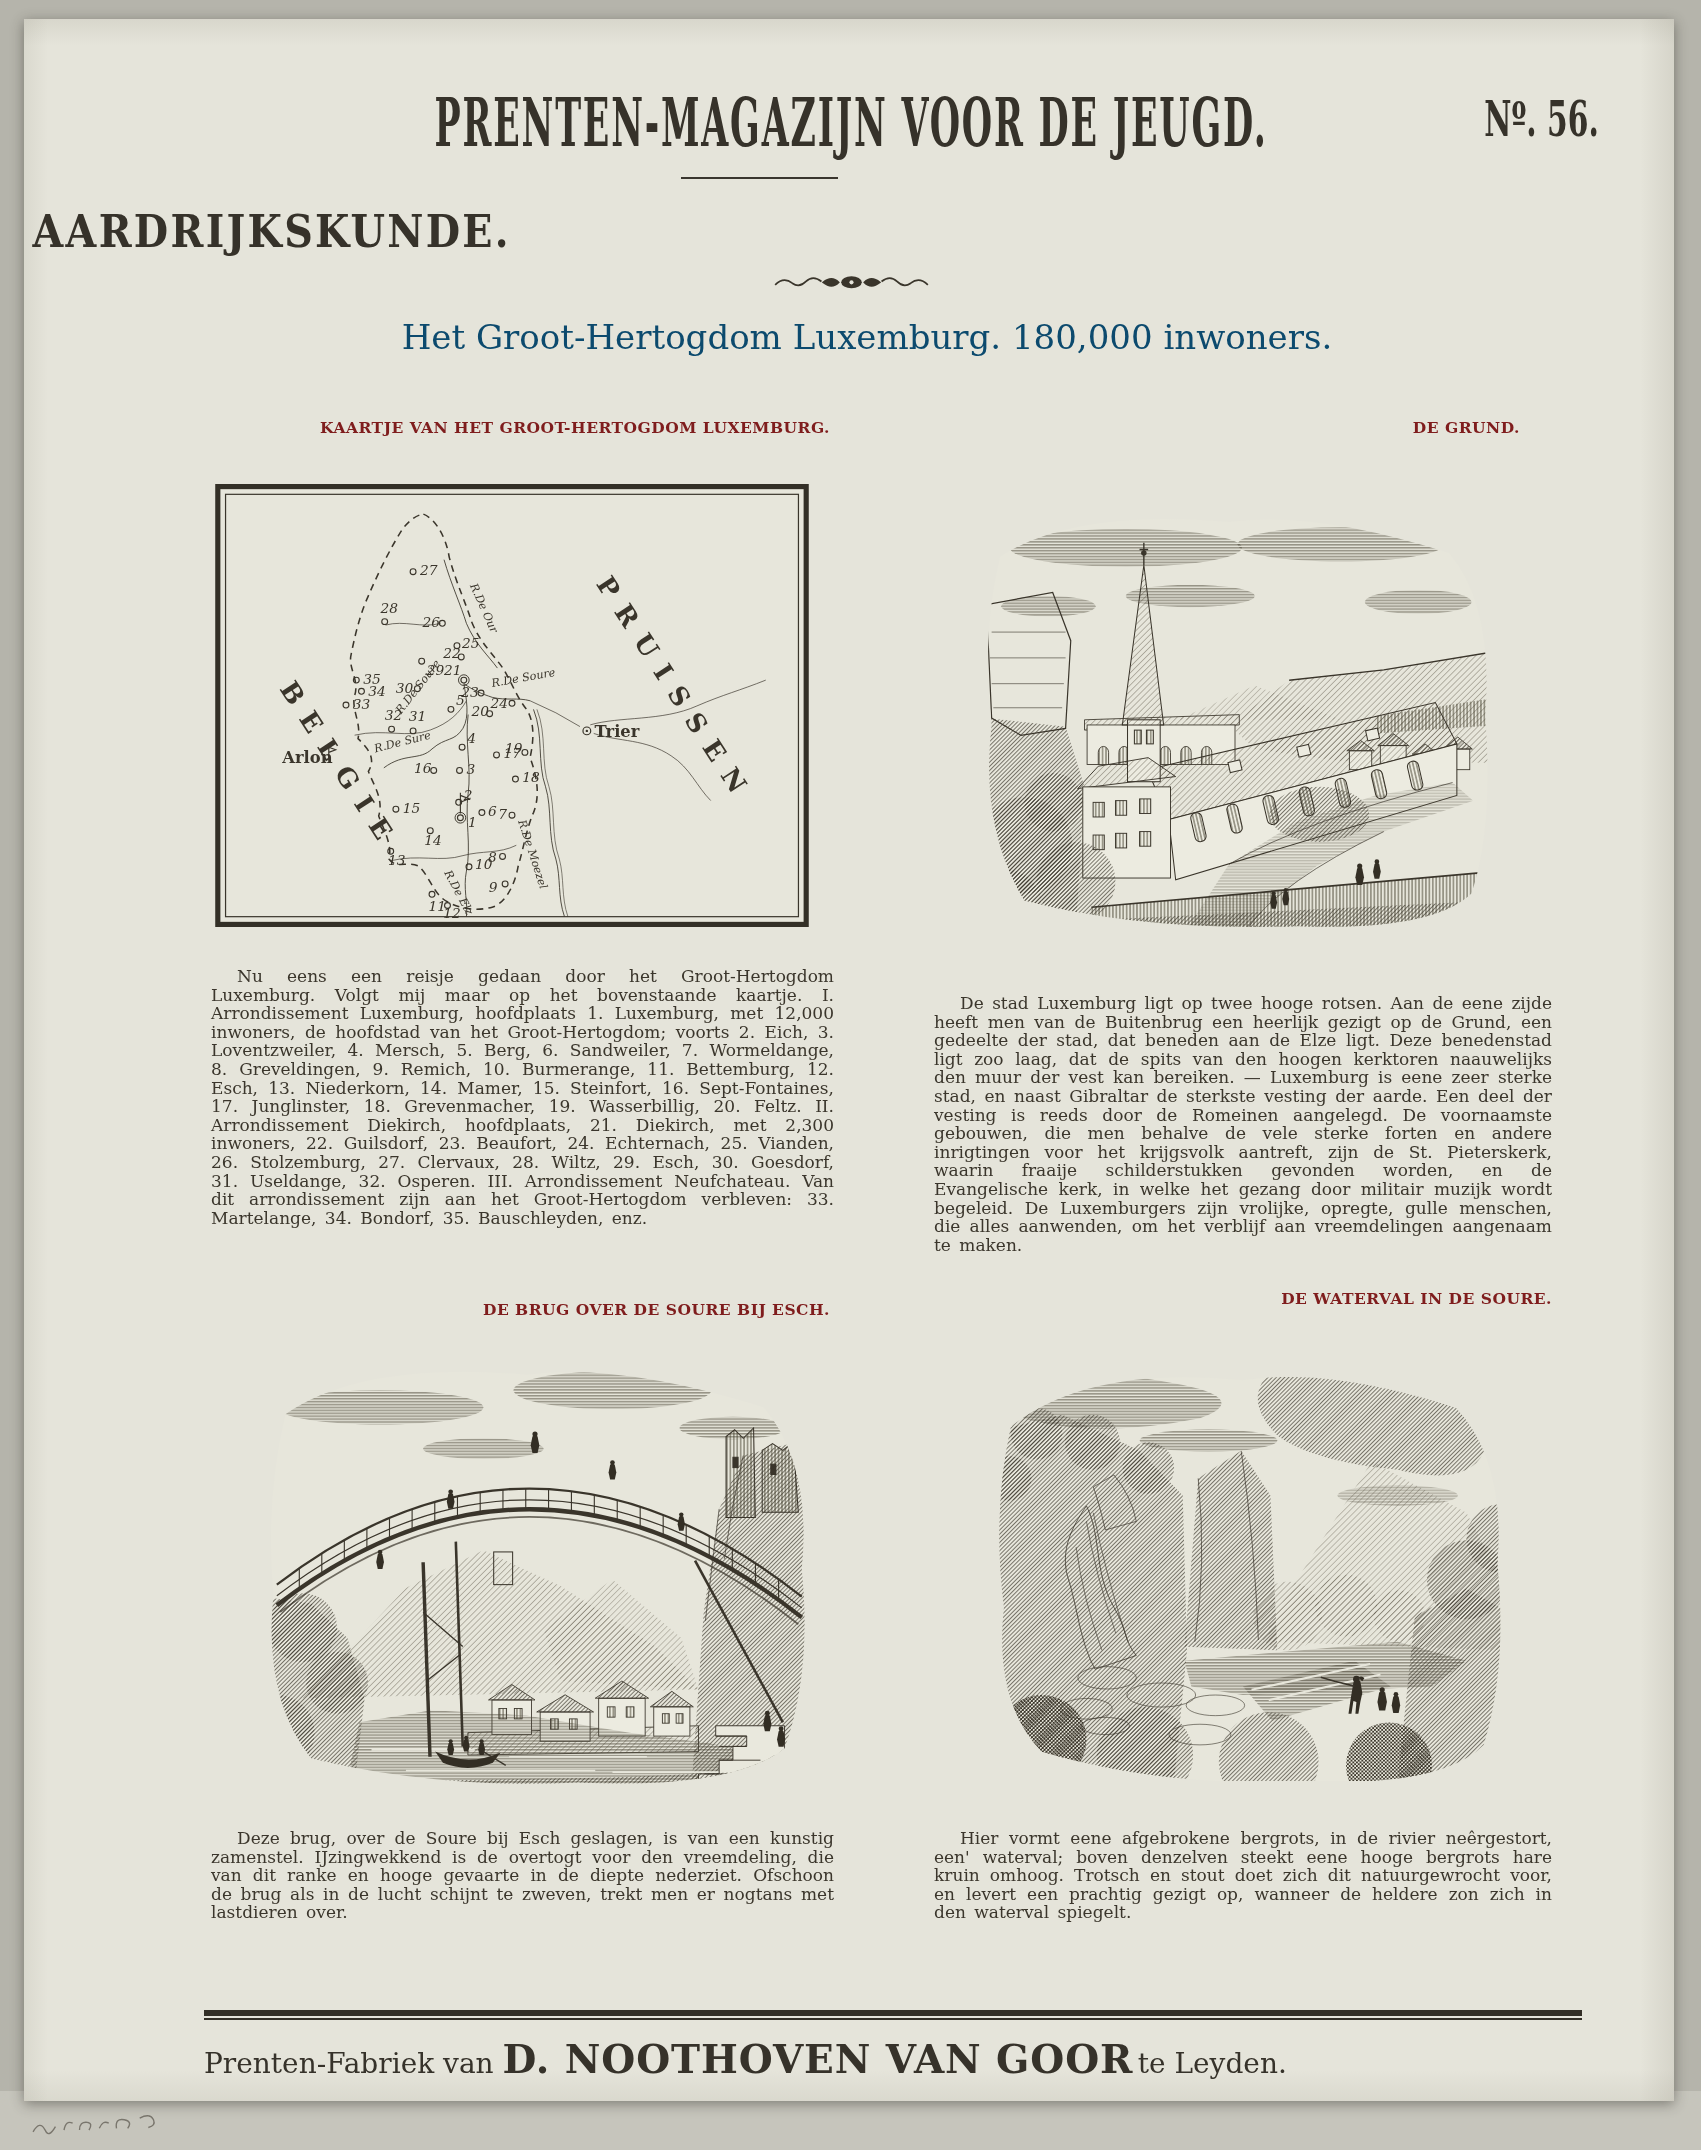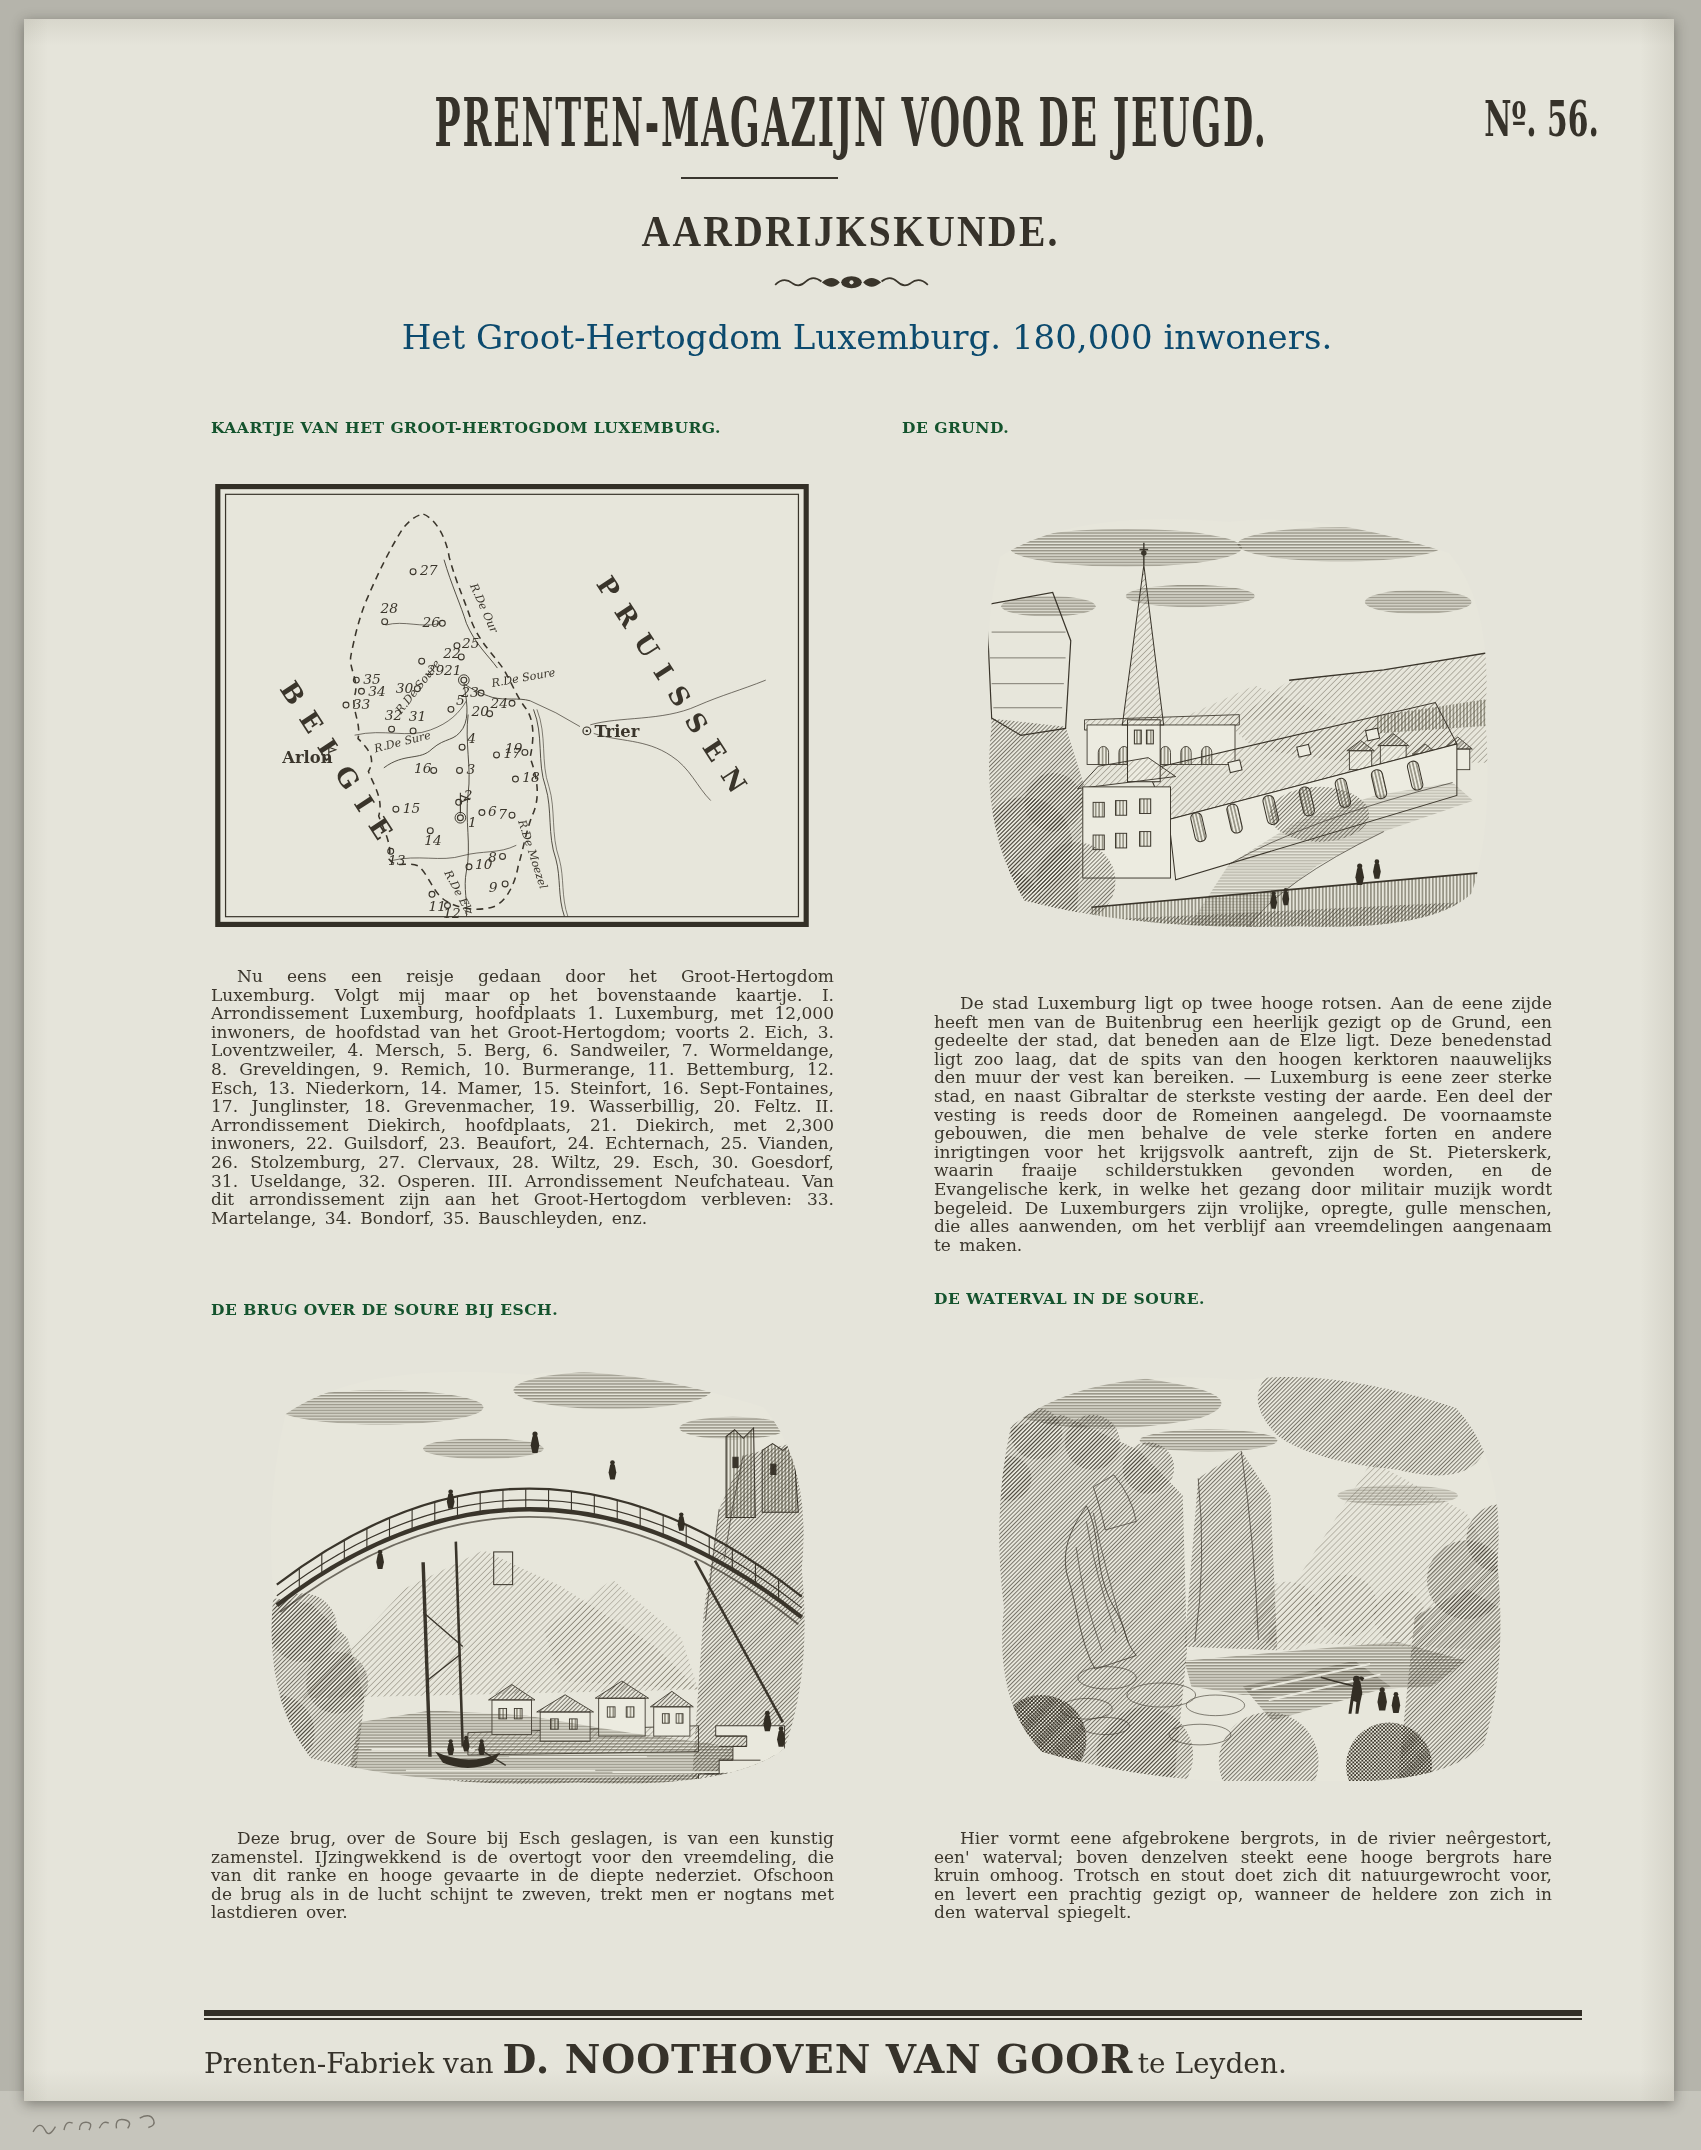--- a/index.html
+++ b/index.html
@@ -15,26 +15,26 @@
       linear-gradient(0deg, rgba(120,115,100,.10) 0, rgba(120,115,100,0) 31px),
       linear-gradient(180deg, rgba(120,115,100,.12) 0, rgba(120,115,100,0) 26px);}
   .abs{position:absolute;}
   .masthead{left:0;top:83px;width:100%;text-align:center;white-space:nowrap;}
   .masthead .stretch{display:inline-block;transform:scaleX(.52);transform-origin:center;
     font-weight:bold;font-size:67px;letter-spacing:3.4px;color:#36322a;}
   .issue{right:103px;top:91px;font-weight:bold;font-size:48px;color:#36322a;
     transform:scaleX(.62);transform-origin:right;}
   .rule-short{left:681px;top:177px;width:157px;height:4.3px;
     background:linear-gradient(#3a362e 0 2.2px, transparent 2.2px);}
-  .section-title{left:0;top:205px;width:100%;text-align:center;font-family:Liberation Serif, serif;}
+  .section-title{left:0;top:205px;width:100%;}
   .section-title .stretch{display:inline-block;transform:scaleX(.88);font-weight:bold;
     font-size:45px;letter-spacing:2.6px;color:#36322a;}
   .ornament{left:0;top:272px;width:100%;text-align:center;}
   .article-title{left:16px;top:317px;width:100%;text-align:center;font-size:34px;color:#0c4a6e;}
-  .caption{font-weight:bold;font-size:15.5px;letter-spacing:0.5px;text-align:left;color:#14532d;}
+  .caption{font-weight:bold;font-size:15.5px;letter-spacing:0.5px;text-align:right;color:#7f1d1d;}
   .cap-map{left:211px;top:418px;width:619px;}
   .cap-grund{left:902px;top:418px;width:618px;}
   .cap-bridge{left:211px;top:1289px;width:619px;margin-top:11px;}
   .cap-waterfall{left:934px;top:1289px;width:618px;}
   .fig{position:absolute;}
   .fig svg{display:block;}
   .fig-map{left:215px;top:484px;width:594px;height:443px;}
   .fig-grund{left:971px;top:503px;width:528px;height:425px;}
   .fig-bridge{left:251px;top:1354px;width:568px;height:432px;}
   .fig-waterfall{left:985px;top:1358px;width:527px;height:423px;}

